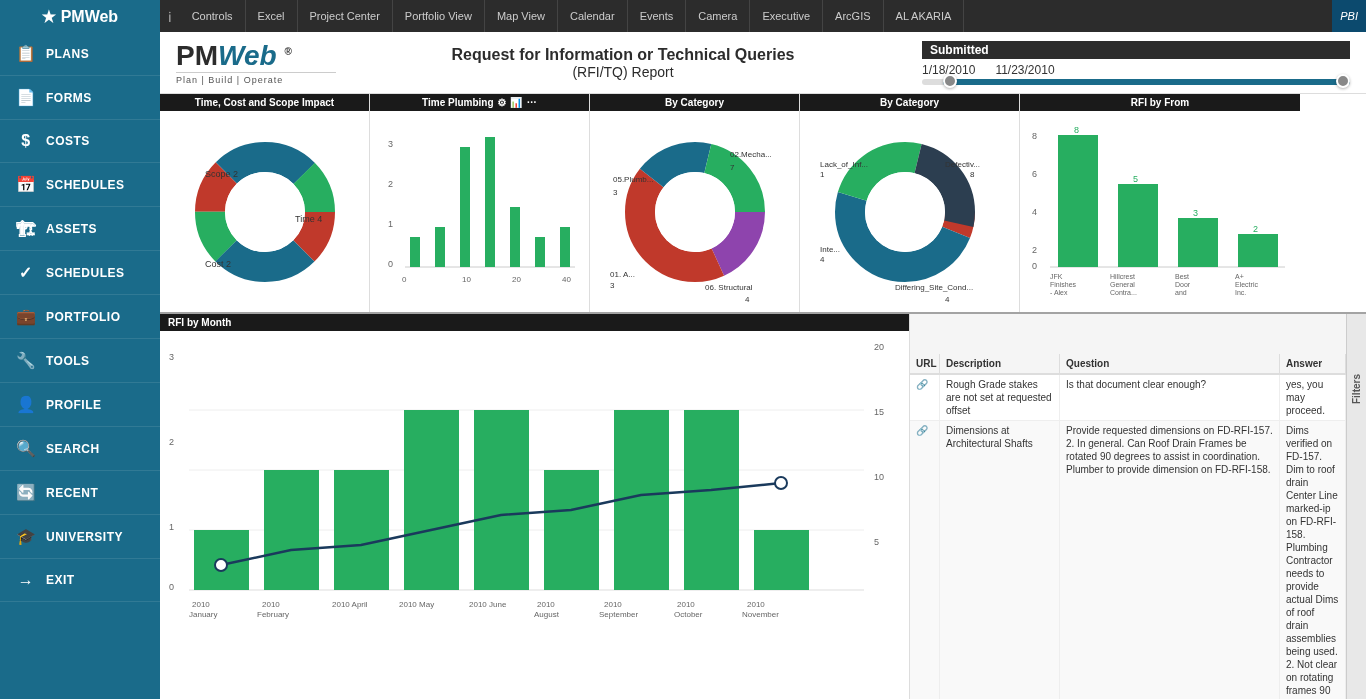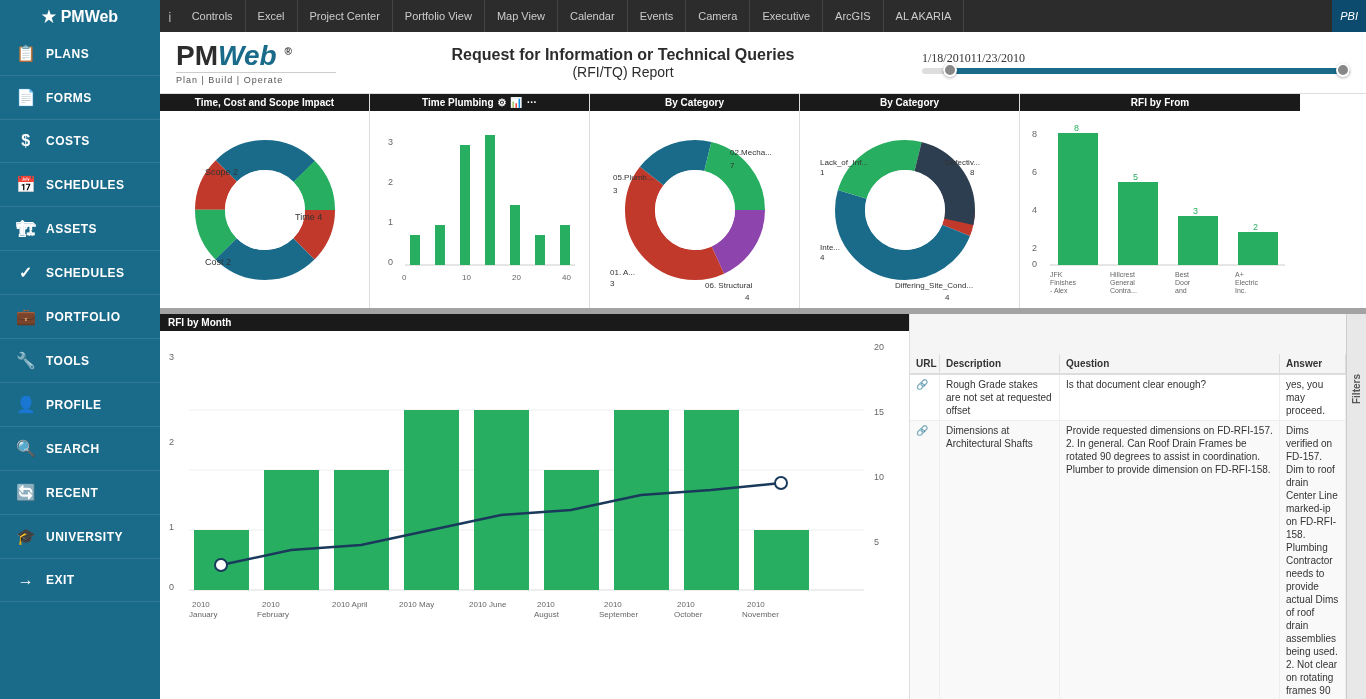--- a/index.html
+++ b/index.html
@@ -154,24 +154,24 @@
       font-weight: bold;
       color: white;
       background: #2c2c2c;
       padding: 2px 8px;
       display: inline-block;
       width: 100%;
       margin-bottom: 4px;
     }
     .date-range {
       display: flex;
+      gap: 20px;
       font-size: 12px;
       color: #333;
       margin-bottom: 0;
-      font-family: Liberation Serif, serif;
     }
     .slider-track {
       width: 100%;
       height: 6px;
       background: #ddd;
       border-radius: 3px;
       position: relative;
       margin-top: 2px;
     }
     .slider-fill {
@@ -203,21 +203,21 @@
       border-radius: 50%;
       background: #888;
       border: 2px solid white;
       box-shadow: 0 1px 3px rgba(0,0,0,0.3);
     }
 
     
     .charts-row {
       display: flex;
       background: white;
-      border-bottom: 6px solid #a3a3a3;
+      border-bottom: 2px solid #a3a3a3;
       flex-shrink: 0;
       height: 220px;
     }
     .chart-panel {
       border-right: 1px solid #ddd;
       display: flex;
       flex-direction: column;
       overflow: hidden;
     }
     .chart-panel-header {
@@ -421,20 +421,21 @@
           <span style="color:#2c2c2c">PM</span><span style="color:#1a6b8a;font-style:italic">Web</span>
           <sup style="font-size:10px">®</sup>
         </div>
         <div class="pm-logo-sub">Plan | Build | Operate</div>
       </div>
       <div class="report-title-center">
         <div class="report-title-main">Request for Information or Technical Queries</div>
         <div class="report-title-sub">(RFI/TQ) Report</div>
       </div>
       <div class="submitted-panel">
+        <div class="submitted-label">Submitted</div>
         <div class="date-range">
           <span>1/18/2010</span>
           <span>11/23/2010</span>
         </div>
         <div class="slider-track">
           <div class="slider-fill"></div>
           <div class="slider-thumb-left"></div>
           <div class="slider-thumb-right"></div>
         </div>
       </div>

